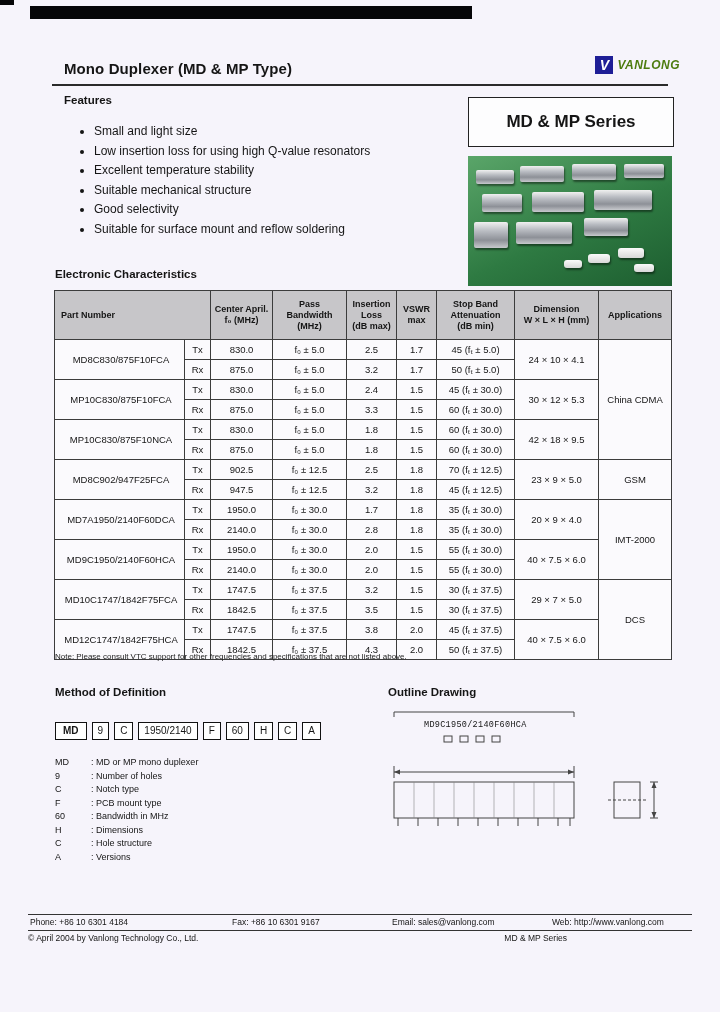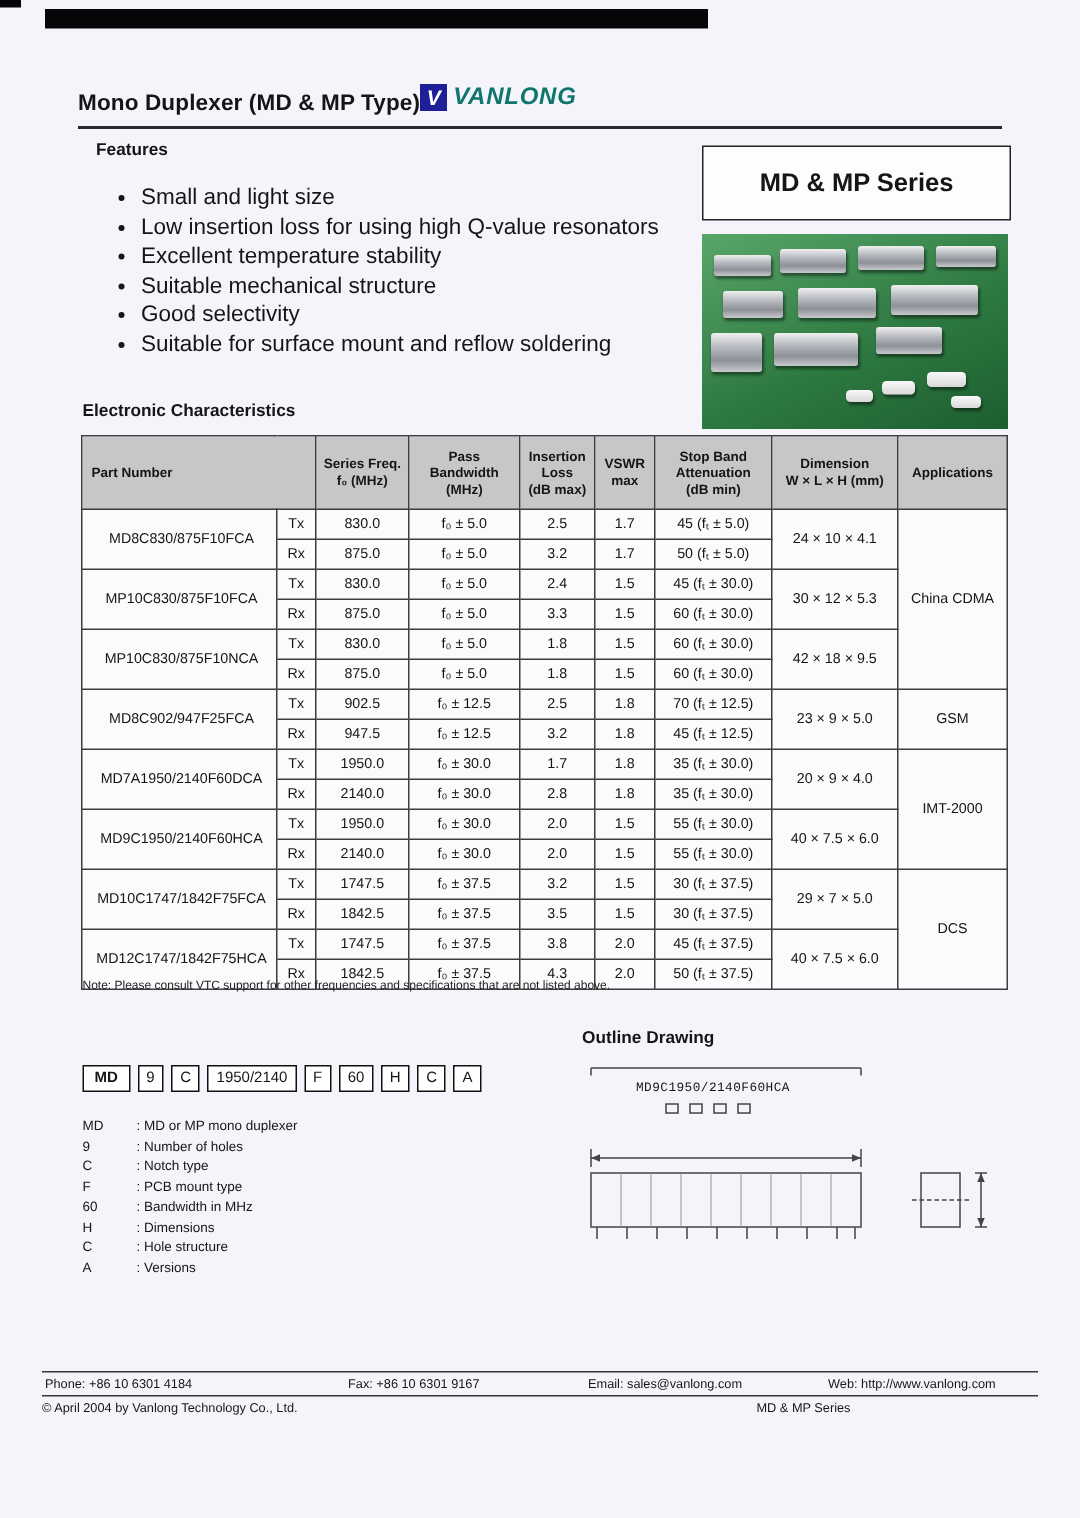--- a/index.html
+++ b/index.html
@@ -1,31 +1,31 @@
 <!DOCTYPE html>
 <html><head>
 <meta charset="utf-8">
 <style>
   html,body{margin:0;padding:0}
   body{width:720px;height:1012px;position:relative;background:#f6f4fb;font-family:"Liberation Sans",sans-serif;color:#151515;overflow:hidden}
 
   .topbar{position:absolute;left:30px;top:6px;width:442px;height:13px;background:#060608}
   .corner-mark{position:absolute;left:0;top:0;width:14px;height:5px;background:#060608}
 
-  .hdr{position:absolute;left:52px;top:56px;width:616px;display:flex;align-items:flex-start}
+  .hdr{position:absolute;left:64px;top:56px;width:616px;display:flex;justify-content:space-between;align-items:flex-start}
   .title{font-size:15px;font-weight:bold;letter-spacing:.1px;padding-top:4px}
   .logo{display:flex;align-items:center;gap:4px}
   .logo-box{width:18px;height:18px;background:#1e1e96;color:#fff;font-weight:bold;font-style:italic;font-size:14px;display:flex;align-items:center;justify-content:center}
-  .logo-text{color:#0f766e;font-weight:bold;font-style:italic;font-size:16px;letter-spacing:.5px}
+  .logo-text{color:#4d7c0f;font-weight:bold;font-style:italic;font-size:12px;letter-spacing:.5px}
   .title-rule{position:absolute;left:52px;top:84px;width:616px;height:2px;background:#2a2a2a}
 
   .h2{font-weight:bold;font-size:11.5px}
   .features{position:absolute;left:64px;top:94px;width:390px}
   .features ul{margin:16px 0 0 30px;padding:0}
-  .features li{font-size:15px;line-height:19.5px}
+  .features li{font-size:12px;line-height:19.5px}
 
   .series-box{position:absolute;left:468px;top:97px;width:204px;height:48px;border:1px solid #222;background:#fdfdfe;display:flex;align-items:center;justify-content:center;font-size:17px;font-weight:bold}
   .photo{position:absolute;left:468px;top:156px;width:204px;height:130px;background:linear-gradient(155deg,#5aa569 0%,#2e7a42 55%,#1d5e30 100%);overflow:hidden}
   .comp{position:absolute;border-radius:2px;background:linear-gradient(180deg,#f0f0f0 0%,#b9bcc2 35%,#8d9097 70%,#c7c9cd 100%);box-shadow:1px 2px 2px rgba(0,0,0,.45)}
   .comp.white{background:linear-gradient(180deg,#fafafa,#d8d8d8);border-radius:3px}
 
   .ec-head{position:absolute;left:55px;top:268px}
   table.chars{position:absolute;left:54px;top:290px;width:617px;border-collapse:collapse;table-layout:fixed;background:#fbfafd}
   .chars th,.chars td{border:1px solid #3c3c3c;text-align:center;vertical-align:middle;overflow:hidden}
   .chars th{background:#c7c6c9;font-size:9px;line-height:11px;white-space:pre-line;height:44px;font-weight:bold;padding:2px 1px}
@@ -114,21 +114,21 @@
         <col style="width:74px">
       <col style="width:50px">
         <col style="width:40px">
         <col style="width:78px">
         <col style="width:84px">
         <col style="width:73px">
     </colgroup>
     <thead>
       <tr>
         <th colspan="2" class="part">Part Number</th>
-        <th>Series Freq.
+        <th>Center April.
 f₀ (MHz)</th>
         <th>Pass
 Bandwidth
 (MHz)</th>
         <th>Insertion
 Loss
 (dB max)</th>
         <th>VSWR
 max</th>
         <th>Stop Band
@@ -287,20 +287,21 @@
           <td>4.3</td>
           <td>2.0</td>
           <td>50 (fₜ ± 37.5)</td>
         </tr>
       </tbody>
   </table>
 
   <div class="note">Note: Please consult VTC support for other frequencies and specifications that are not listed above.</div>
 
   <div class="method">
+    <div class="h2">Method of Definition</div>
     <div class="boxes" id="method-boxes"><span class="mbox bold">MD</span><span class="mbox">9</span><span class="mbox">C</span><span class="mbox">1950/2140</span><span class="mbox">F</span><span class="mbox">60</span><span class="mbox">H</span><span class="mbox">C</span><span class="mbox">A</span></div>
     <div class="legend" id="method-legend">
         <div class="lrow">
           <span class="lcode">MD</span>
           <span>: MD or MP mono duplexer</span>
         </div>
         <div class="lrow">
           <span class="lcode">9</span>
           <span>: Number of holes</span>
         </div>

